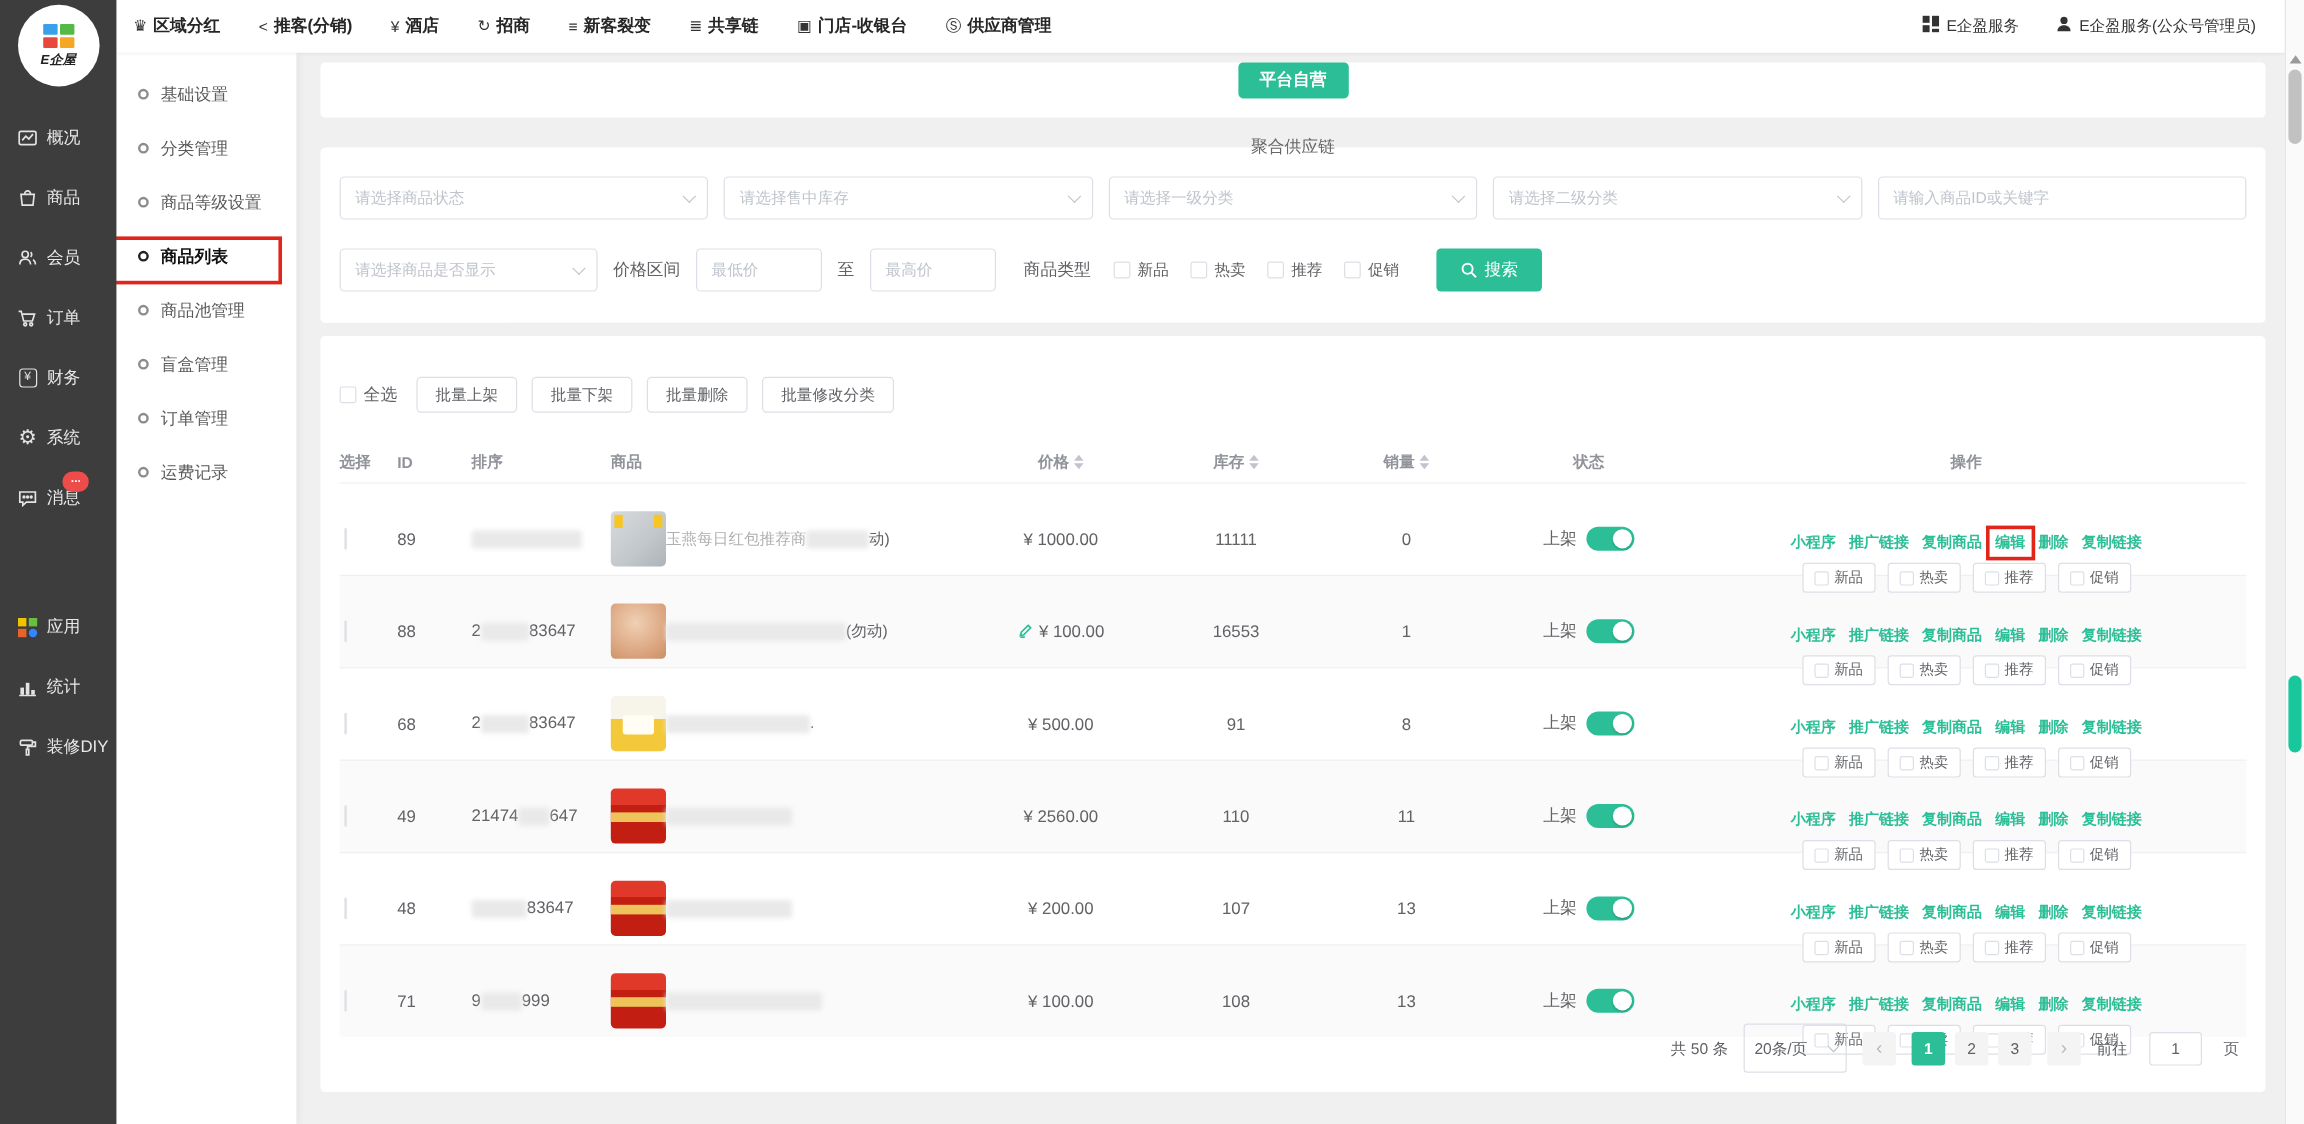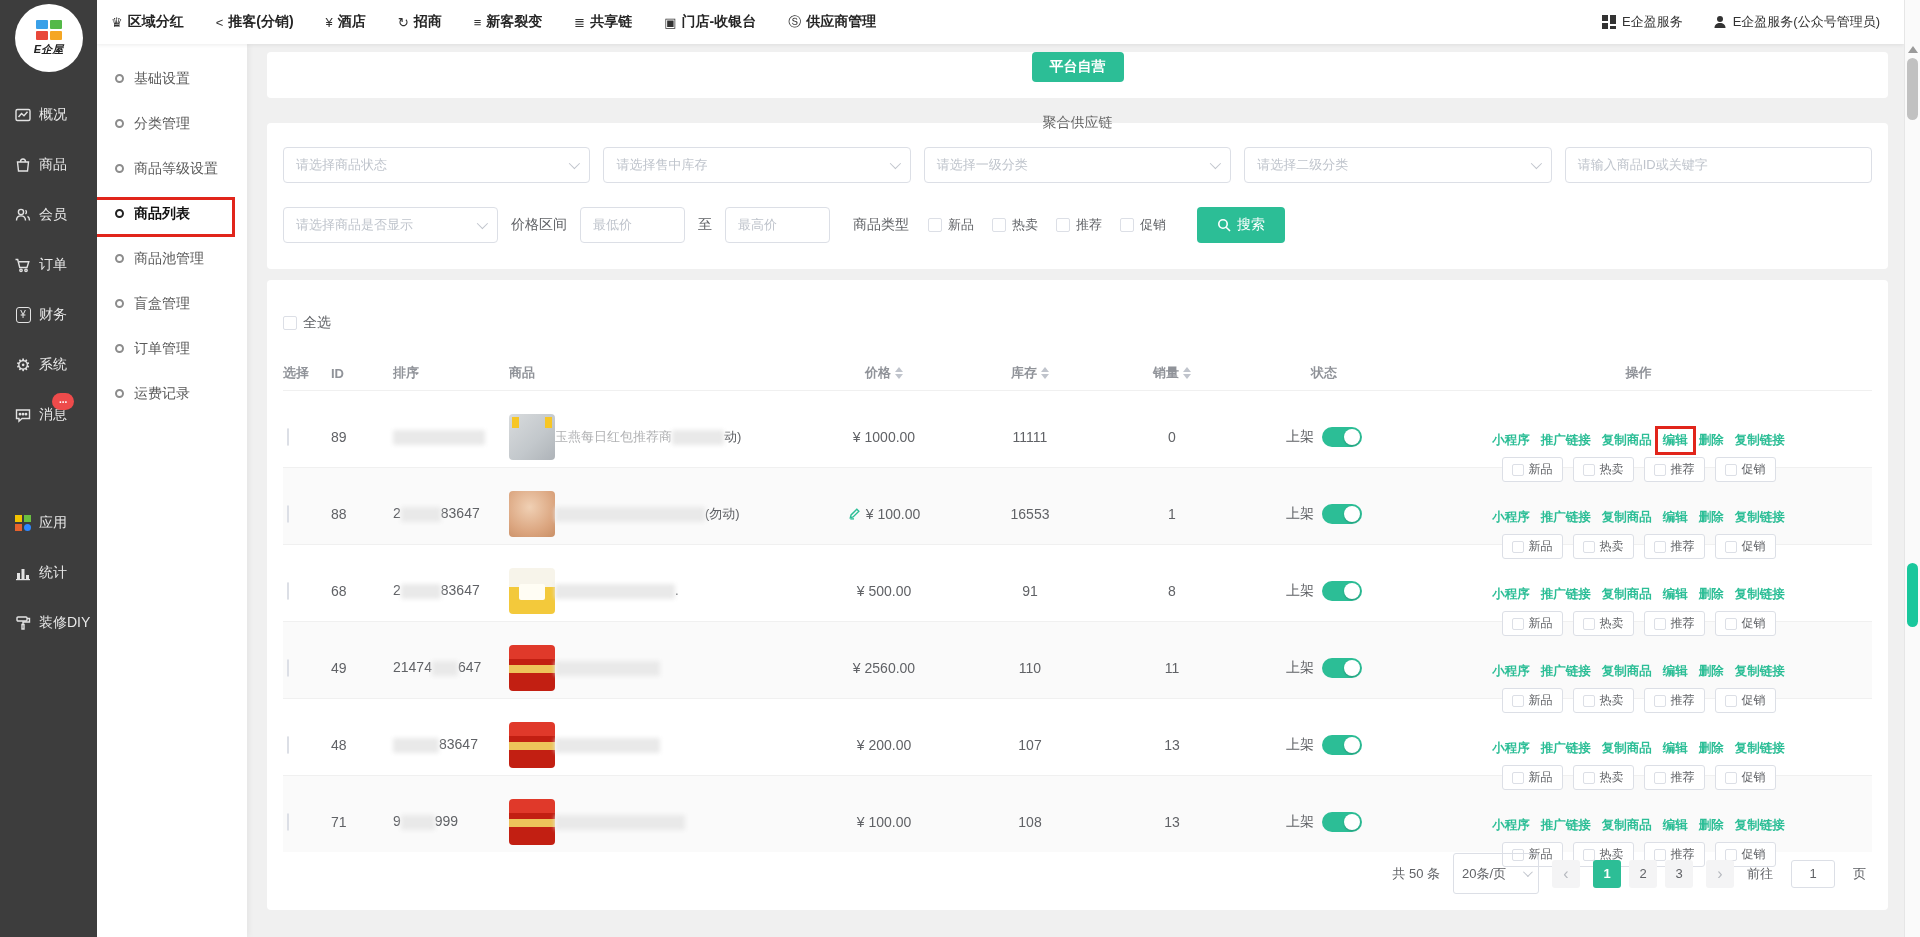--- a/index.html
+++ b/index.html
@@ -6,21 +6,21 @@
   *{box-sizing:border-box;font-family:"Liberation Sans","DejaVu Sans",sans-serif;}
   #app{position:relative;width:1920px;height:937px;overflow:hidden;background:#f0f0f0;}
 
   
   .topbar{position:absolute;left:97px;top:0;right:16px;height:44px;background:#fff;z-index:20;
           display:flex;align-items:center;box-shadow:0 1px 4px rgba(0,0,0,.08);}
   .topbar-menus{display:flex;align-items:center;gap:32px;padding-left:14px;}
   .topmenu{display:flex;align-items:center;gap:5px;font-size:14px;font-weight:bold;color:#262626;cursor:pointer;}
   .topmenu .glyph{font-size:13px;font-weight:normal;color:#333;}
   .topbar-right{margin-left:auto;display:flex;align-items:center;gap:30px;padding-right:24px;}
-  .topbar-right .item{display:flex;align-items:center;gap:6px;font-size:13px;color:#333;cursor:pointer;}
+  .topbar-right .item{display:flex;align-items:flex-start;gap:6px;font-size:13px;color:#333;cursor:pointer;}
 
   
   .sidebar{position:absolute;left:0;top:0;width:97px;height:100%;background:#3d3d3d;z-index:30;color:#e3e3e3;}
   .logo-wrap{width:68px;height:68px;margin:4px auto 18px;background:#fff;border-radius:50%;
              display:flex;flex-direction:column;align-items:center;justify-content:center;}
   .logo-mark{display:grid;grid-template-columns:12px 12px;grid-template-rows:9px 9px;gap:2px;margin-bottom:2px;}
   .logo-mark i{border-radius:1px;}
   .logo-mark i:nth-child(1){background:#3aa0e8;}
   .logo-mark i:nth-child(2){background:#54b948;}
   .logo-mark i:nth-child(3){background:#e8483b;}
@@ -421,20 +421,26 @@
         </button>
       </div>
     </div>
 
     <div class="card table-card">
       <div class="batch-row">
         <label class="batch-all">
           <span class="ck"></span>
           <span>全选</span>
         </label>
+        <span style="display:flex;gap:12px;margin-left:4px;">
+            <button class="batch-btn">批量上架</button>
+            <button class="batch-btn">批量下架</button>
+            <button class="batch-btn">批量删除</button>
+            <button class="batch-btn">批量修改分类</button>
+          </span>
       </div>
 
       <div class="grid thead">
           <div class="hc">
     <span>选择</span>
   </div>
           <div class="hc">
     <span>ID</span>
   </div>
           <div class="hc">

